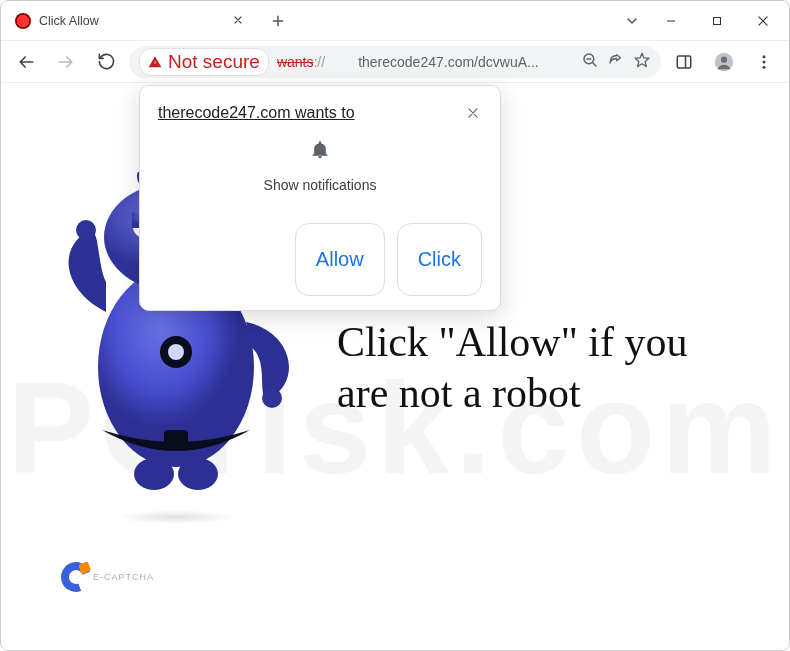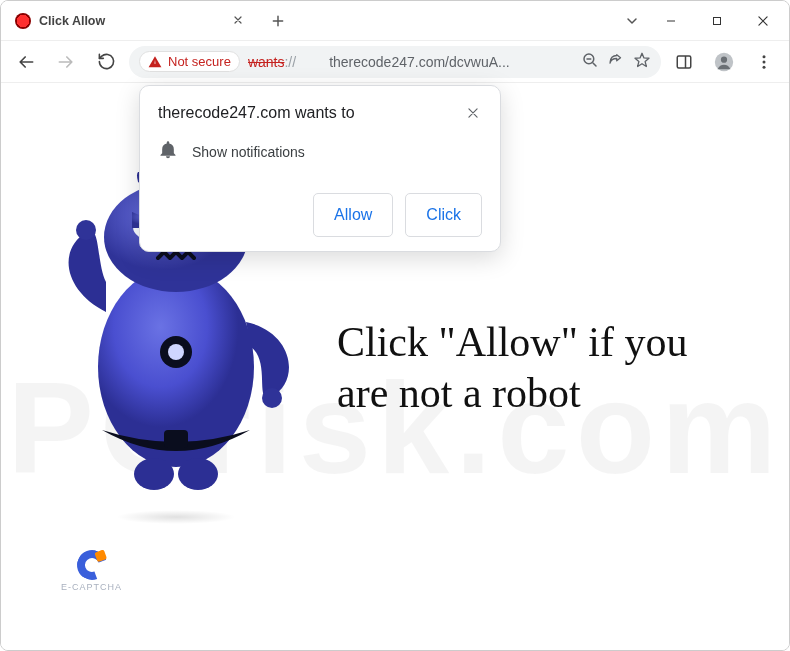--- a/index.html
+++ b/index.html
@@ -4,64 +4,64 @@
 <style>
   * { box-sizing: border-box; margin: 0; padding: 0; }
   html, body { width: 790px; height: 651px; overflow: hidden; font-family: "Segoe UI", Arial, sans-serif; background: #fff; }
 
   .window { width: 790px; height: 651px; border: 1px solid #ccc; border-radius: 8px; background: #fff; position: relative; overflow: hidden; }
 
   
   .titlebar { height: 40px; display: flex; align-items: stretch; background: #fff; border-bottom: 1px solid #eee; }
   .tab { display: flex; align-items: center; gap: 8px; padding: 0 12px 0 14px; width: 260px; border-top-left-radius: 8px; border-top-right-radius: 8px; background: #fff; font-size: 12.5px; color: #444; border-right: 1px solid transparent; position: relative; }
   .tab .favicon { width: 16px; height: 16px; border-radius: 50%; background: radial-gradient(circle at 50% 50%, #ff3030 0 55%, #8a0000 56% 100%); }
-  .tab .title { flex: 1; white-space: nowrap; overflow: hidden; text-overflow: ellipsis; font-weight: bold; }
+  .tab .title { flex: 1; white-space: nowrap; overflow: hidden; text-overflow: ellipsis; }
   .tab .close { color: #666; cursor: pointer; font-size: 15px; line-height: 1; padding: 4px; }
   .newtab { width: 34px; display: flex; align-items: center; justify-content: center; color: #555; font-size: 18px; cursor: pointer; }
   .title-spacer { flex: 1; }
   .wincontrols { display: flex; align-items: center; gap: 2px; padding-right: 4px; }
   .winbtn { width: 44px; height: 40px; display: flex; align-items: center; justify-content: center; color: #333; cursor: pointer; }
   .chev { width: 34px; height: 40px; display:flex; align-items:center; justify-content:center; color:#555; }
 
   
   .toolbar { height: 42px; display: flex; align-items: center; gap: 6px; padding: 0 8px; background: #fff; border-bottom: 1px solid #eee; }
   .tbtn { width: 34px; height: 34px; display:flex; align-items:center; justify-content:center; color:#555; border-radius:50%; cursor:pointer; }
   .tbtn.disabled { color:#bbb; cursor:default; }
   .omnibox { flex: 1; height: 32px; background: #f1f3f4; border-radius: 16px; display:flex; align-items:center; padding: 0 10px; gap: 8px; font-size: 14px; color:#555; overflow:hidden; }
-  .not-secure { display:flex; align-items:center; gap:6px; color:#c5221f; background:#fff; border:1px solid #e0e0e0; border-radius: 12px; padding: 2px 8px; font-size: 13px; }
+  .not-secure { display:flex; align-items:center; gap:6px; color:#c5221f; background:#fff; border:1px solid #e0e0e0; border-radius: 12px; padding: 2px 8px; font-size: 19px; }
   .not-secure svg { fill:#c5221f; }
   .url { flex:1; white-space:nowrap; overflow:hidden; text-overflow: ellipsis; }
   .url .scheme { color:#c5221f; text-decoration: line-through; }
   .url .scheme2 { color:#9aa0a6; }
   .url .rest { color:#5f6368;margin-left:33px; }
 
   
   .page { position: relative; width: 100%; height: calc(651px - 40px - 42px); background: #fff; }
   .watermark { position:absolute; inset:0; display:flex; align-items:center; justify-content:center; pointer-events:none; }
   .watermark span { font-size: 130px; font-weight: 700; letter-spacing: 6px; color: rgba(0,0,0,0.045); transform: translateY(60px); font-family: Arial, sans-serif; }
 
   .content { position:absolute; inset:0; display:flex; align-items:center; padding: 0 50px 40px 30px; }
   .robot-wrap { width: 290px; display:flex; flex-direction:column; align-items:center; }
   .headline { flex:1; font-family: "Times New Roman", Georgia, serif; font-size: 42px; line-height: 1.2; color:#111; padding-left: 16px; margin-top: 40px; }
 
   
-  .captcha { position:absolute; left: 60px; bottom: 60px; display:flex; flex-direction:column; align-items:center; gap:2px; }
+  .captcha { position:absolute; left: 60px; bottom: 60px; display:flex; align-items:center; gap:2px; }
   .captcha .cicon { width: 30px; height: 30px; border-radius:50%; border: 8px solid #3a5fdb; border-right-color: transparent; transform: rotate(25deg); position:relative; }
   .captcha .cicon::after { content:""; position:absolute; top:-10px; right:-2px; width:10px; height:10px; background:#ff8a00; border-radius:2px; transform: rotate(45deg); }
   .captcha .clabel { font-size: 9px; letter-spacing: 1px; color:#a9b1bf; }
 
   
   .prompt { position:absolute; top: 84px; left: 138px; width: 362px; background:#fff; border:1px solid #dadce0; border-radius: 10px; box-shadow: 0 6px 24px rgba(0,0,0,0.15); padding: 18px 18px 14px 18px; z-index: 50; }
   .prompt .pheader { display:flex; align-items:flex-start; justify-content:space-between; }
-  .prompt .ptitle { font-size: 16px; color:#202124; }
+  .prompt .ptitle { font-size: 16px; color:#202124;text-decoration:underline; }
   .prompt .pclose { cursor:pointer; color:#5f6368; padding:2px; }
-  .prompt .prow { display:flex; align-items:center; gap:14px; margin-top: 14px; color:#3c4043; font-size: 14px; }
+  .prompt .prow { display:flex; align-items:center; gap:14px; margin-top: 14px; color:#3c4043; font-size: 14px; flex-direction: column; }
   .prompt .bell { color:#5f6368; }
   .prompt .pbuttons { display:flex; justify-content:flex-end; gap:12px; margin-top: 30px; }
-  .pbtn { border:1px solid #dadce0; background:#fff; color:#1a73e8; font-size:16px; padding: 12px 20px; border-radius: 5px; cursor:pointer; }
+  .pbtn { border:1px solid #dadce0; background:#fff; color:#1a73e8; font-size:20px; padding: 24px 20px; border-radius: 14px; cursor:pointer; }
 
   
   .robot-svg { width: 260px; height: 330px; }
   .shadow-ellipse { width: 120px; height: 14px; background: radial-gradient(ellipse, rgba(0,0,0,0.12), rgba(0,0,0,0) 70%); border-radius:50%; margin-top: 8px; }
 </style>
 </head>
 <body>
 
 <div class="window">
 

